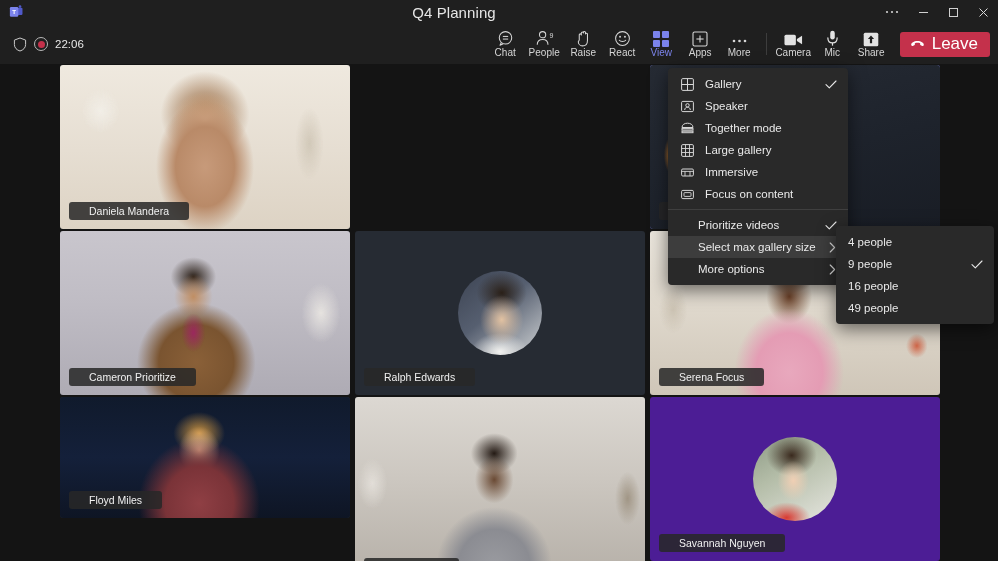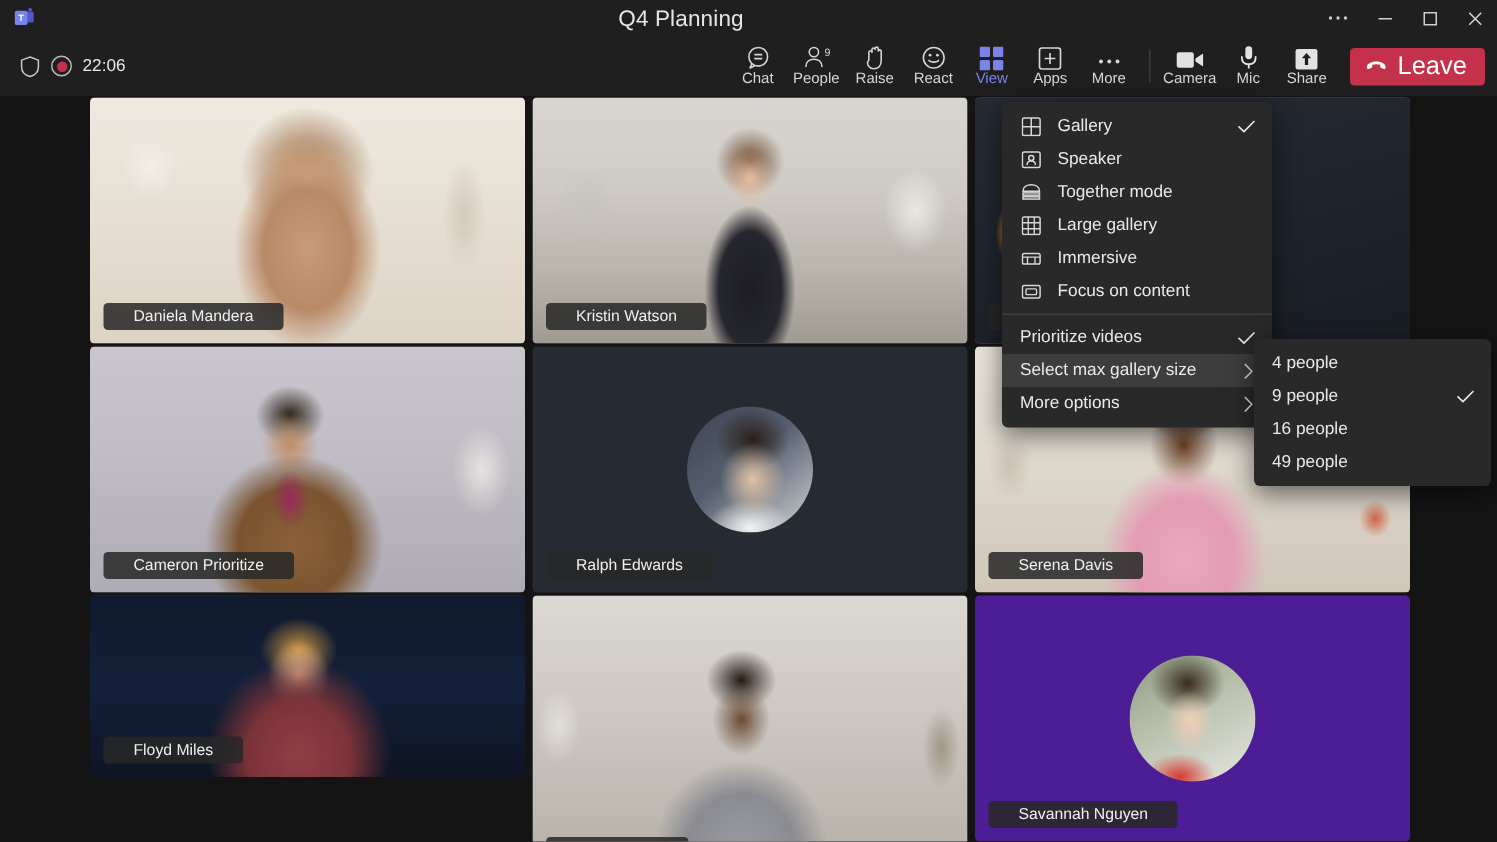--- a/index.html
+++ b/index.html
@@ -135,21 +135,21 @@
     color: #e9e9e9; font-size: 11.5px;
     gap: 10px;
   }
   .menu-item.hl { background: #3d3d3d; }
   .mi-ic { width: 15px; display: flex; align-items: center; justify-content: center; }
   .mi-ic svg { display: block; }
   .mi-label { flex: 1; }
   .mi-check { width: 14px; display: flex; align-items: center; justify-content: center; }
   .mi-arrow { width: 12px; display: flex; align-items: center; justify-content: center; }
   .menu-sep { height: 1px; background: #3f3f3f; margin: 4px 0; }
-  .menu-item.noic { padding-left: 12px; }
+  .menu-item.noic { padding-left: 30px; }
   .submenu .menu-item { height: 22px; padding-left: 12px; }
 </style>
 </head>
 <body>
 
 <div class="app">
 
   <div class="titlebar">
     <div class="tb-logo">
       <svg width="14" height="14" viewBox="0 0 16 16">
@@ -332,31 +332,20 @@
           radial-gradient(ellipse 70px 95px at 50% 62%, #c79a7a 0%, #b98a68 42%, rgba(185,138,104,0) 70%),
           radial-gradient(ellipse 46px 40px at 50% 34%, #e8c4a4 0%, rgba(232,196,164,0) 72%),
           radial-gradient(ellipse 60px 58px at 50% 30%, #8d5a2e 0%, rgba(141,90,46,0) 74%),
           linear-gradient(180deg, #efe9df 0%, #e6ded2 52%, #ddd3c4 100%)"></div>
       <div class="bg" style="background:
           radial-gradient(ellipse 26px 30px at 14% 28%, #f2efe8 0%, rgba(242,239,232,0) 75%),
           radial-gradient(ellipse 18px 46px at 86% 48%, #cfc6b6 0%, rgba(207,198,182,0) 78%);opacity:.9"></div>
       <span class="name-tag">Daniela Mandera</span>
     </div>
 
-    <div class="tile" style="left:355px;top:1px;width:290px;height:164px;">
-      <div class="bg" style="background:
-          radial-gradient(ellipse 38px 70px at 50% 78%, #1c1c22 0%, #26262e 55%, rgba(38,38,46,0) 80%),
-          radial-gradient(ellipse 22px 26px at 50% 33%, #e4bda1 0%, rgba(228,189,161,0) 74%),
-          radial-gradient(ellipse 30px 30px at 50% 26%, #6e4a2c 0%, rgba(110,74,44,0) 76%),
-          linear-gradient(180deg, #d8d5d0 0%, #cfcbc4 38%, #b9b4ac 70%, #9f9a92 100%)"></div>
-      <div class="bg" style="background:
-          radial-gradient(ellipse 30px 40px at 88% 46%, #f0eeea 0%, rgba(240,238,234,0) 72%),
-          radial-gradient(ellipse 24px 34px at 12% 44%, #c6c2bb 0%, rgba(198,194,187,0) 74%);opacity:.85"></div>
-      <span class="name-tag">Kristin Watson</span>
-    </div>
 
     <div class="tile speaking" style="left:650px;top:1px;width:290px;height:164px;">
       <div class="bg" style="background:
           radial-gradient(ellipse 60px 80px at 30% 70%, #2a2f3a 0%, rgba(42,47,58,0) 78%),
           linear-gradient(165deg, #262b34 0%, #1e232c 55%, #191d25 100%)"></div>
       <div class="bg" style="background:
           radial-gradient(ellipse 8px 22px at 7% 55%, #c87a28 0%, rgba(200,122,40,0) 80%);opacity:.95"></div>
       <span class="name-tag">Wade Warren</span>
     </div>
 
@@ -383,21 +372,21 @@
 
     <div class="tile" style="left:650px;top:167px;width:290px;height:164px;">
       <div class="bg" style="background:
           radial-gradient(ellipse 74px 86px at 48% 86%, #e8a8bd 0%, #e49cb4 45%, rgba(228,156,180,0) 74%),
           radial-gradient(ellipse 30px 36px at 48% 40%, #6b4027 0%, rgba(107,64,39,0) 76%),
           radial-gradient(ellipse 36px 30px at 48% 24%, #241812 0%, rgba(36,24,18,0) 78%),
           linear-gradient(180deg, #e9e4db 0%, #ded7cb 50%, #cfc6b8 100%)"></div>
       <div class="bg" style="background:
           radial-gradient(ellipse 14px 16px at 92% 70%, #cf5a3a 0%, rgba(207,90,58,0) 76%),
           radial-gradient(ellipse 18px 30px at 8% 48%, #c9c0b0 0%, rgba(201,192,176,0) 78%);opacity:.9"></div>
-      <span class="name-tag">Serena Davis</span>
+      <span class="name-tag">Serena Focus</span>
     </div>
 
     <div class="tile" style="left:60px;top:333px;width:290px;height:121px;">
       <div class="bg" style="background:
           radial-gradient(ellipse 82px 88px at 48% 88%, #8f3f44 0%, #7a3338 42%, rgba(122,51,56,0) 74%),
           radial-gradient(ellipse 28px 32px at 48% 44%, #e6b894 0%, rgba(230,184,148,0) 74%),
           radial-gradient(ellipse 34px 28px at 48% 30%, #c9923f 0%, rgba(201,146,63,0) 76%),
           linear-gradient(180deg, #101a2c 0%, #14203a 50%, #0e1524 100%)"></div>
       <span class="name-tag">Floyd Miles</span>
     </div>

